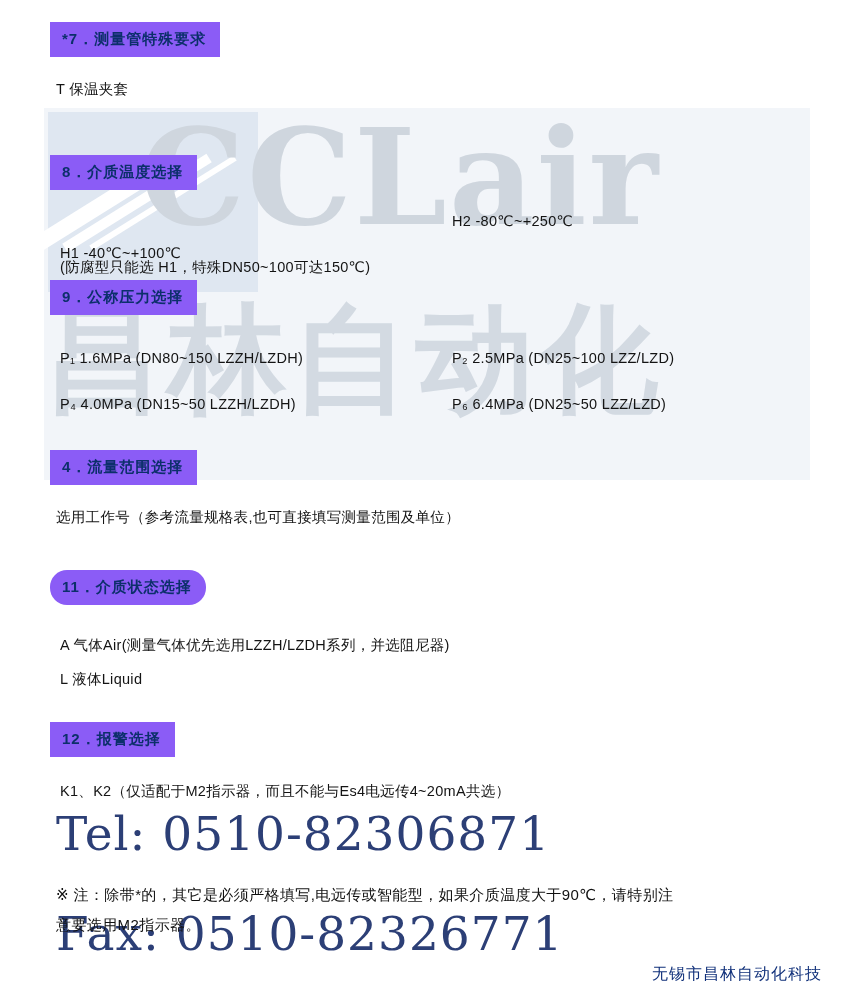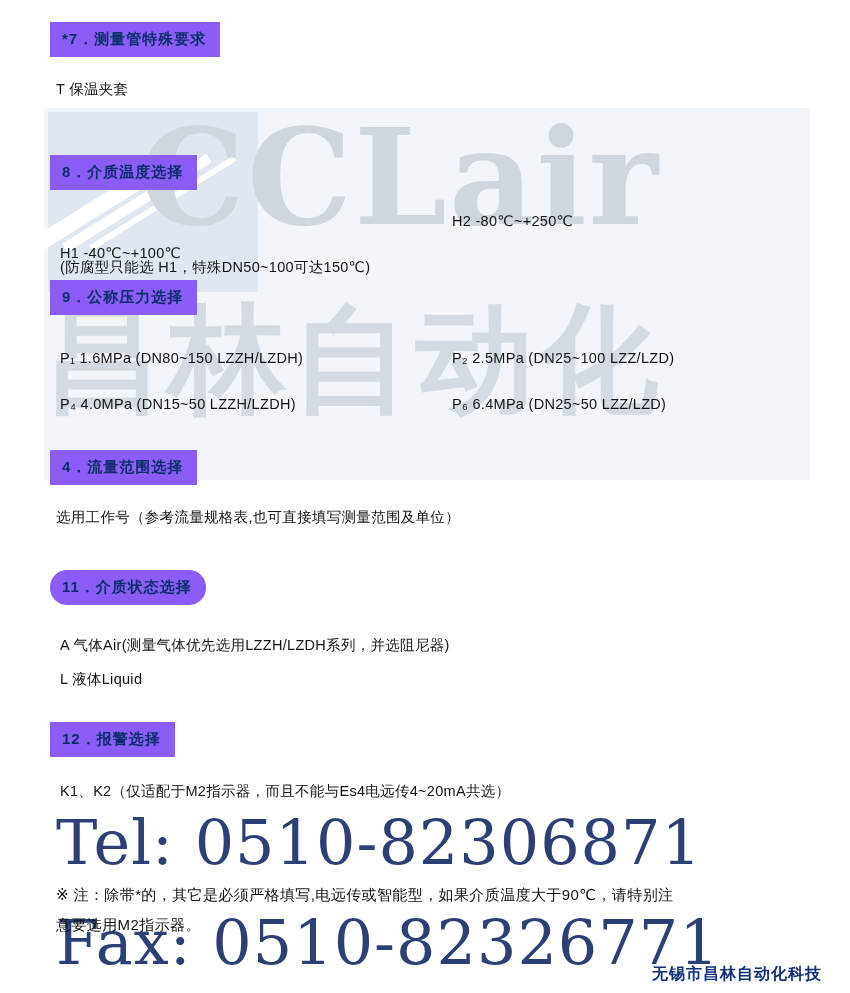--- a/index.html
+++ b/index.html
@@ -60,21 +60,21 @@
     background: #ffffff;
     transform: rotate(58deg);
   }
   .wm-slash1 { left: 96px; top: 118px; width: 16px; height: 170px; }
   .wm-slash2 { left: 132px; top: 118px; width: 10px; height: 170px; }
   .wm-slash3 { left: 160px; top: 118px; width: 6px; height: 170px; }
 
   .wm-tel, .wm-fax {
     left: 56px;
     font-family: "DejaVu Serif", "Liberation Serif", serif;
-    font-size: 62px;
+    font-size: 47px;
     font-weight: 400;
     color: #1b2f6b;
     opacity: 0.92;
     letter-spacing: 1px;
     white-space: nowrap;
   }
   .wm-tel { top: 806px; }
   .wm-fax { top: 906px; }
 
   
@@ -103,21 +103,21 @@
     color: #111;
     line-height: 30px;
     letter-spacing: 0.4px;
   }
 
   .footer {
     position: absolute;
     right: 28px;
     bottom: 8px;
     font-size: 16px;
-    font-weight: 700;
+    font-weight: 400;
     color: #10307a;
     letter-spacing: 1px;
   }
 </style>
 </head>
 <body>
 
 <div class="wm wm-block"></div>
 <div class="wm wm-slashbox"></div>
 <div class="wm wm-slash1"></div>

